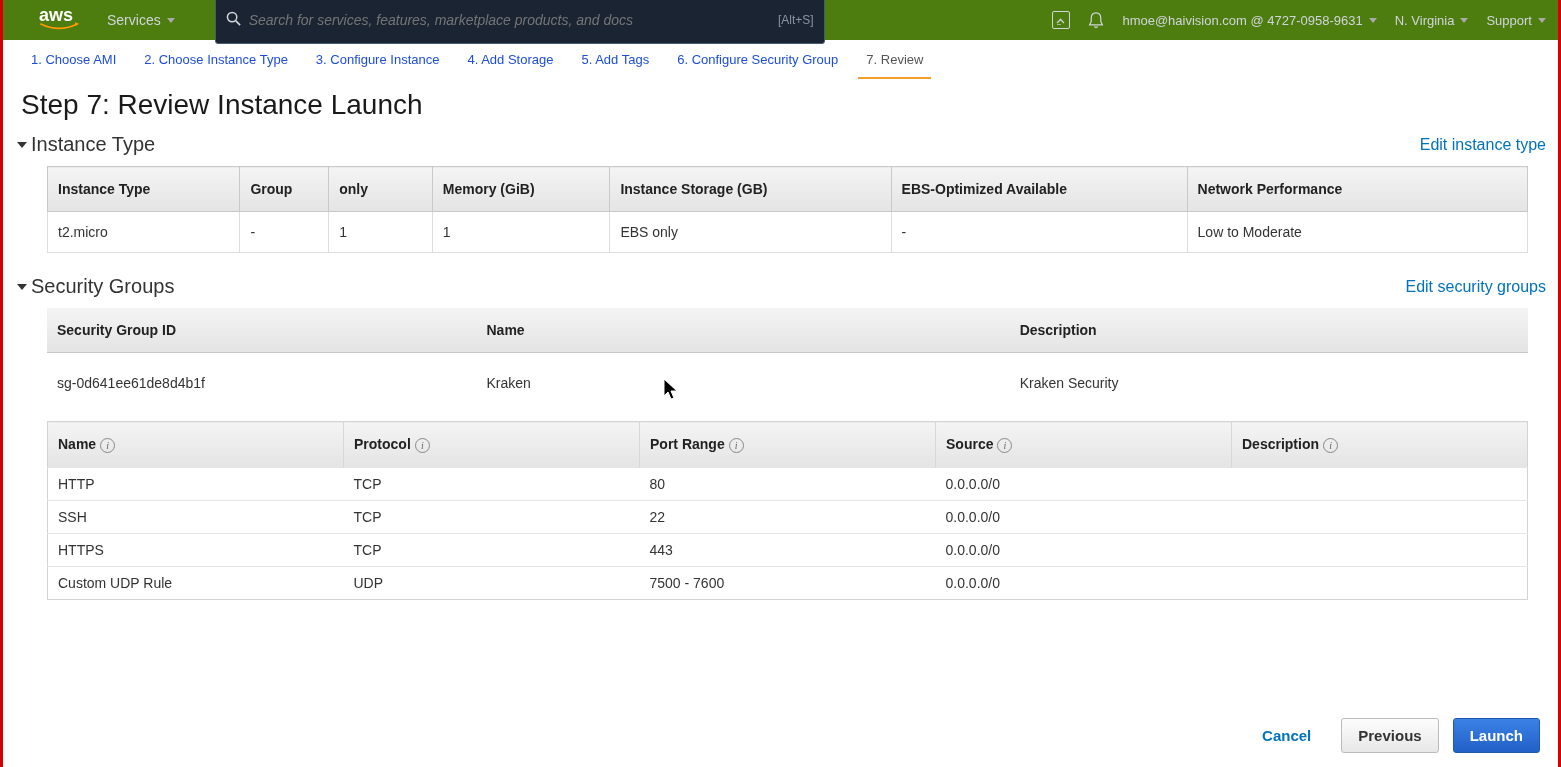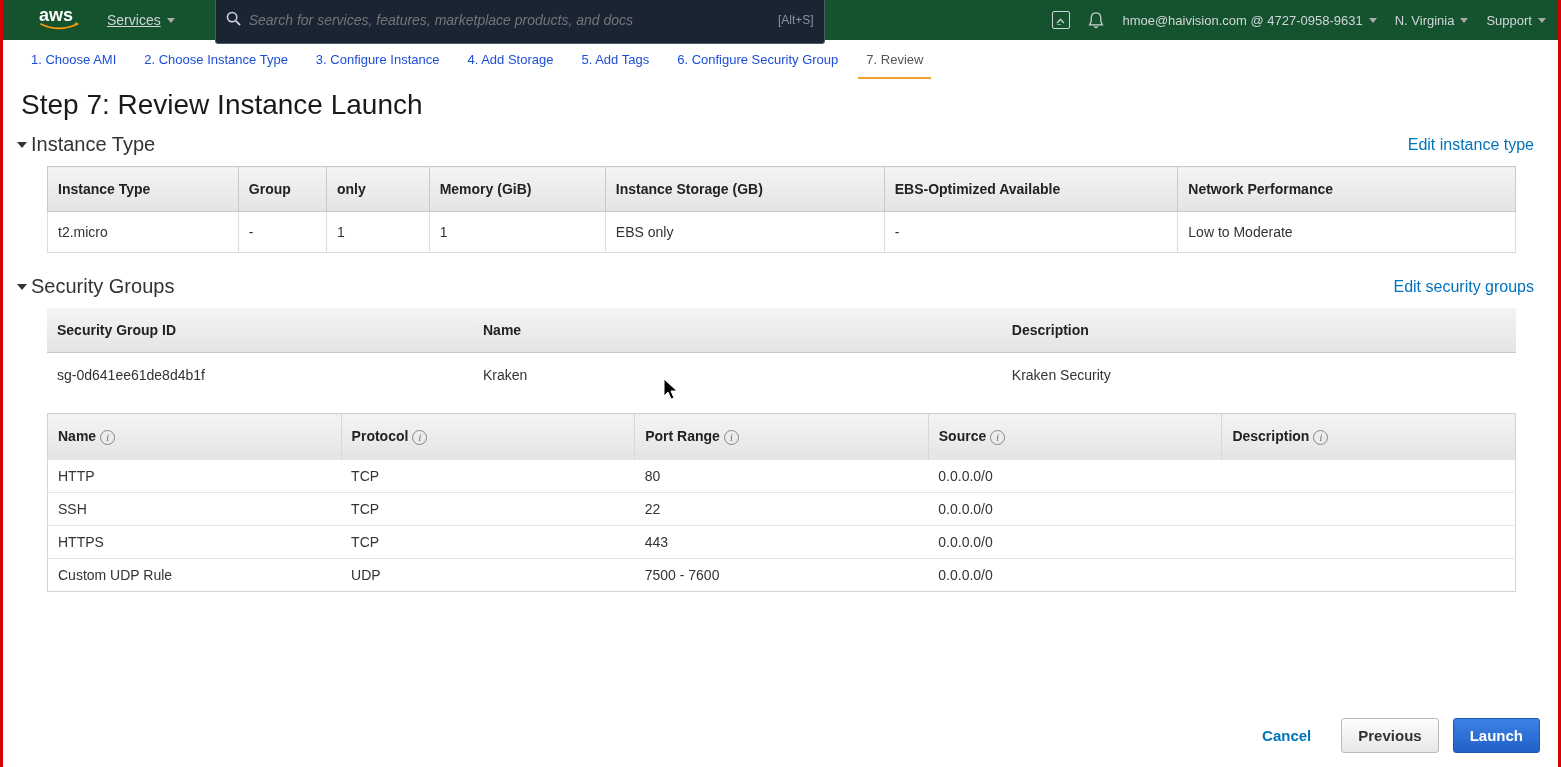--- a/index.html
+++ b/index.html
@@ -1,53 +1,53 @@
 <!DOCTYPE html>
 <html><head>
 <meta charset="utf-8">
 <style>
   * { box-sizing: border-box; margin: 0; padding: 0; }
   html, body { width: 1561px; height: 767px; font-family: "Helvetica Neue", Arial, sans-serif; font-size: 14px; color: #333; background:#fff; }
   body { border: 3px solid #d60000; border-top:none; border-bottom:none; position:relative; overflow:hidden;}
   
-  .topnav { background:#14532d; height:40px; display:flex; align-items:center; color:#d1d5da; padding:0 12px; }
+  .topnav { background:#4d7c0f; height:40px; display:flex; align-items:center; color:#d1d5da; padding:0 12px; }
   .aws-logo { display:flex; align-items:flex-start; flex-direction:column; margin-right:28px; margin-left:24px;}
   .aws-logo .txt{font-size:18px;font-weight:bold;color:#fff;line-height:14px;}
   .aws-logo .smile{ width:40px; height:10px;}
   .services { margin-right:40px; cursor:pointer; display:flex;align-items:center;gap:6px;}
-  .services span{color:#d1d5da;text-decoration:underline;}
+  .services span{color:#d1d5da;}
   .caret-down { width:0;height:0;border-left:4px solid transparent;border-right:4px solid transparent;border-top:5px solid #aaa;display:inline-block;}
   .search { flex:0 0 610px; background:#1a2433; border:1px solid #4a5a6e; border-radius:3px; height:48px; display:flex; align-items:center; padding:0 10px; color:#8a94a3;}
   .search .mag{margin-right:8px;}
   .search input{ flex:1; background:transparent; border:none; color:#cfd3d8; font-style:italic; font-size:14px; outline:none;}
   .search .kb{color:#8a94a3;font-size:12px;}
   .topright{ margin-left:auto; display:flex; align-items:center; gap:18px;}
   .topright .item{cursor:pointer;color:#d1d5da;display:flex;align-items:center;gap:6px;font-size:13px;}
   .icon-sq{width:18px;height:18px;border:1.5px solid #d1d5da;border-radius:2px;display:flex;align-items:center;justify-content:center;}
   .icon-sq svg{width:10px;height:10px;}
   .bell svg{width:16px;height:18px;}
   
   .steptabs{ display:flex; gap:12px; padding:12px 20px 0 20px;}
   .steptabs a{ color:#1d4ed8; text-decoration:none; padding:0 8px 10px 8px; font-size:13px; cursor:pointer;}
   .steptabs a.active{ color:#555; border-bottom:2px solid #f0a02a; }
   
-  .page { padding:6px 14px 0 14px;}
+  .page { padding:6px 2px 0 14px;}
   h1.title{ font-size:28px; font-weight:400; color:#1a1a1a; margin:4px 4px 10px 4px;}
   .scrollarea{ height:560px; overflow-y:auto; padding-right:8px;}
   .section-head{ display:flex; align-items:center; justify-content:space-between; padding:2px 2px 6px 2px;}
   .section-head .left{display:flex;align-items:center;gap:6px;}
   .section-head .tri{width:0;height:0;border-left:6px solid #333;border-top:5px solid transparent;border-bottom:5px solid transparent; transform:rotate(90deg);}
   .section-head h2{font-size:20px;font-weight:400;color:#333;}
   .section-head a{color:#0073bb;text-decoration:none;font-size:16px;cursor:pointer;}
   
   table.aws{ border-collapse:collapse; width:calc(100% - 50px); margin:4px 0 20px 30px;}
   table.aws th{ background:linear-gradient(#f4f4f4,#e4e4e4); text-align:left; font-weight:bold; color:#222; padding:14px 10px; border:1px solid #c9c9c9; font-size:14px;}
   table.aws td{ padding:12px 10px; border:1px solid #ddd; color:#333; background:#fff; font-size:14px;}
   table.sg-head th{border:none;border-bottom:1px solid #c9c9c9;}
-  table.sg-head{margin-bottom:4px;}
+  table.sg-head{margin-bottom:12px;}
   table.sg-row td{border:none;padding:10px 10px;}
   table.sg-row{margin-top:0;margin-bottom:20px;}
   .rules-label{font-weight:bold;color:#333;margin:10px 0 12px 30px;font-size:14px;}
   table.rules th{border:none;border-right:1px solid #d7d7d7;}
   table.rules th:last-child{border-right:none;}
   table.rules td{border:none;border-top:1px solid #e5e5e5;padding:8px 10px;}
   table.rules{border:1px solid #d3d3d3;margin-bottom:24px;}
   .info-icon{display:inline-block;width:15px;height:15px;border:1px solid #888;border-radius:50%;color:#666;font-size:10px;line-height:13px;text-align:center;margin-left:4px;font-weight:normal;font-family:serif;font-style:italic;}
   
   .footer{ position:absolute; bottom:14px; right:18px; display:flex; gap:14px; align-items:center;}

